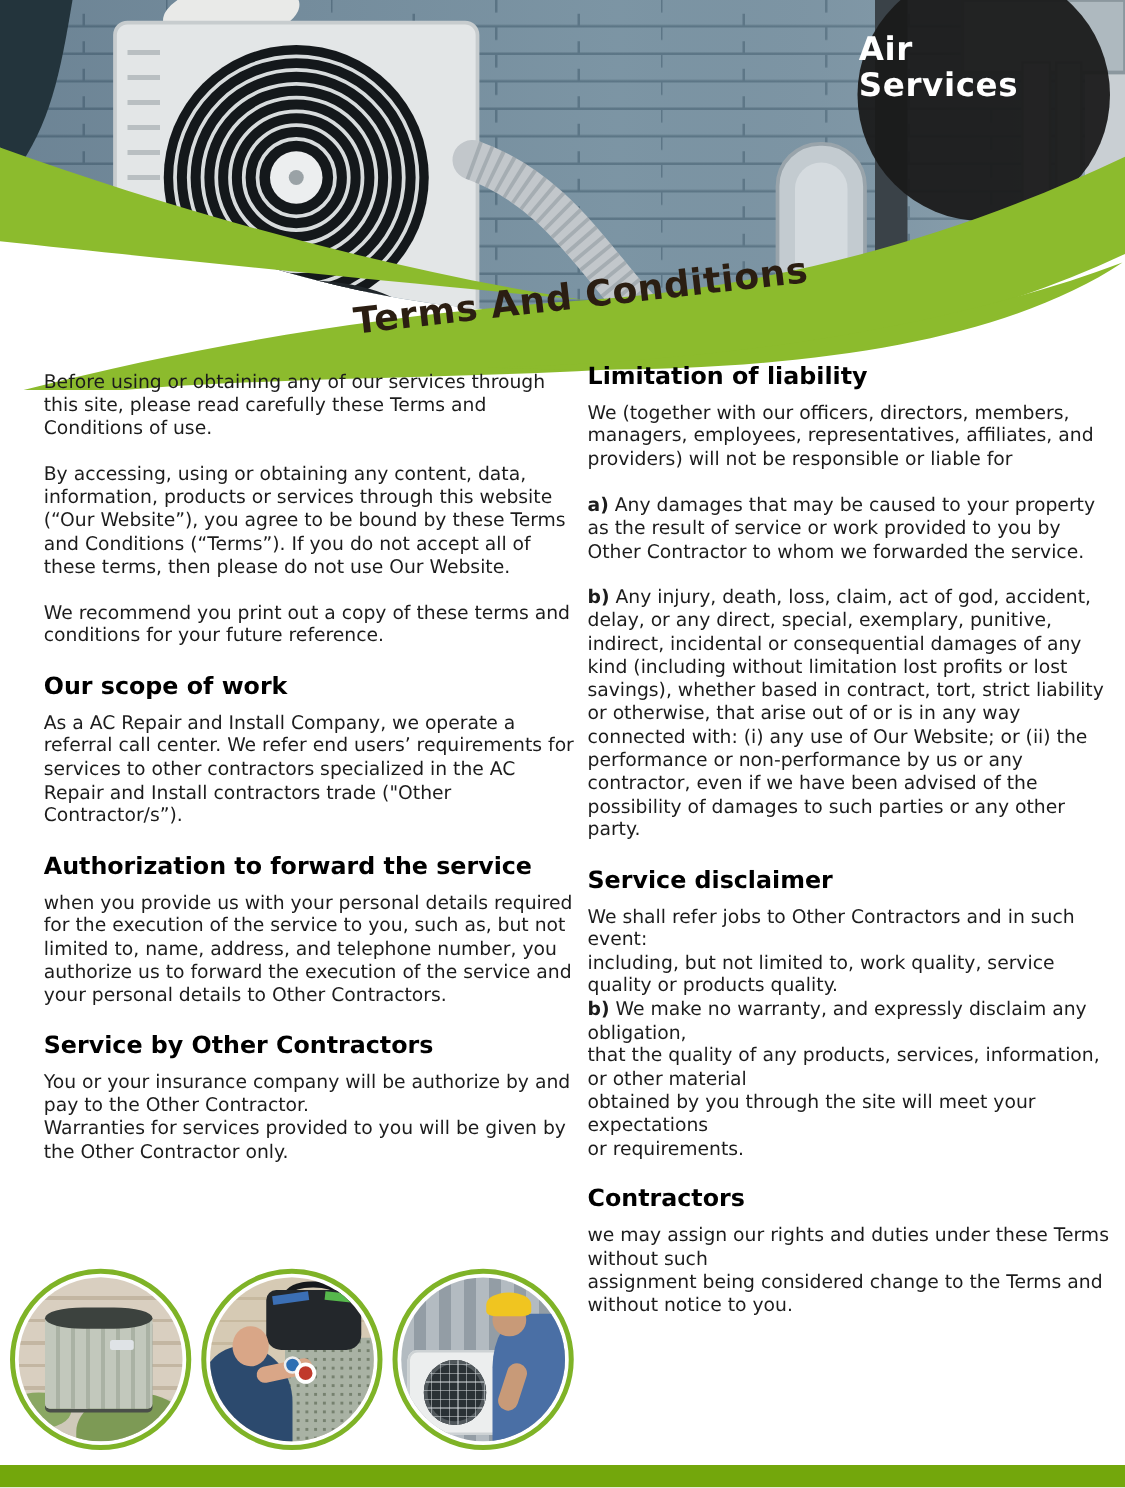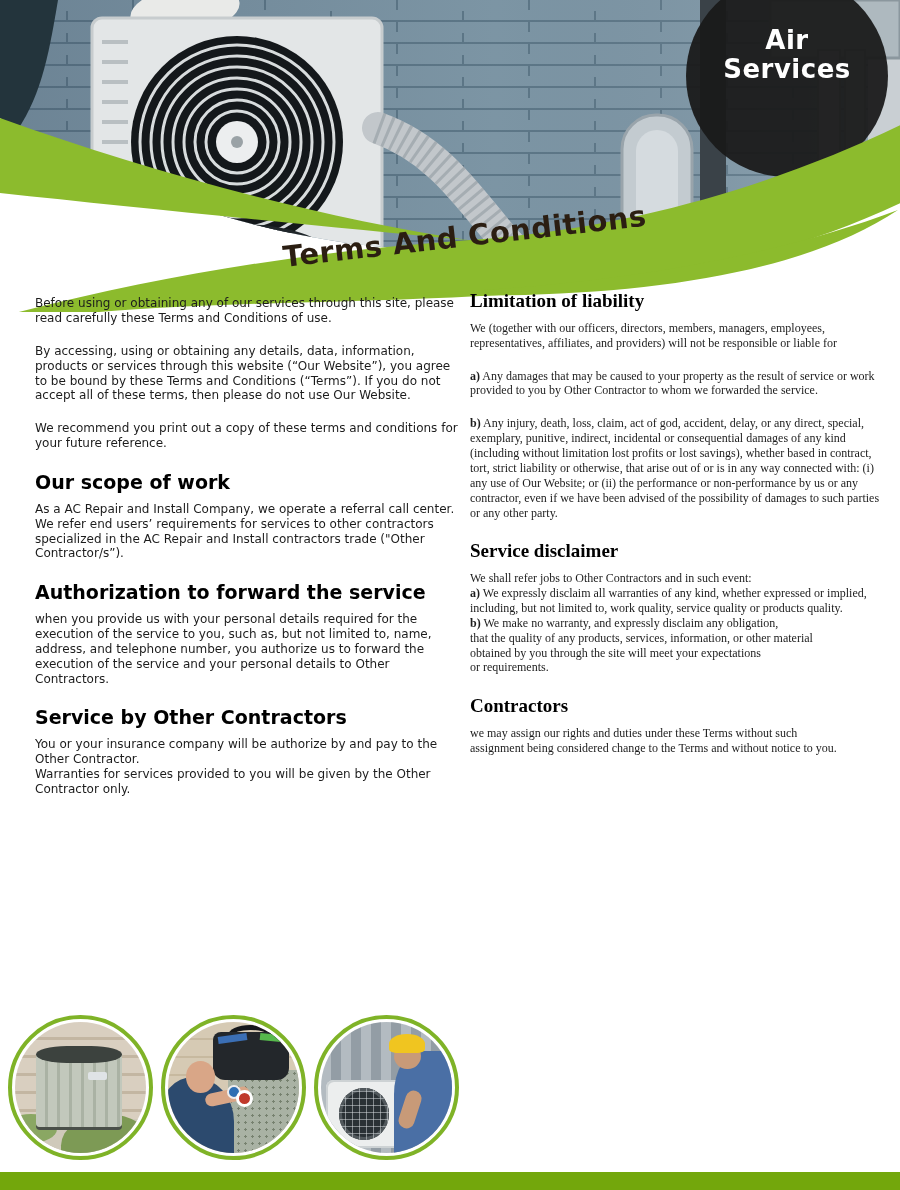--- a/index.html
+++ b/index.html
@@ -1,29 +1,29 @@
 <!DOCTYPE html>
 <html><head>
 <meta charset="utf-8">
 <style>
   html,body{margin:0;padding:0;background:#e9e9e9;}
   .page{position:relative;width:900px;height:1190px;background:#ffffff;overflow:hidden;
         font-family:"DejaVu Sans","Liberation Sans",sans-serif;margin:0 auto;}
   
   .header-svg{position:absolute;left:0;top:0;width:900px;height:312px;display:block;}
-  .badge-text{position:absolute;left:687px;top:26px;width:200px;text-align:center;
+  .badge-text{position:absolute;left:687px;top:26px;width:200px;
               color:#ffffff;font-weight:bold;font-size:26px;line-height:1.12;letter-spacing:.5px;z-index:3;}
   .banner-title{position:absolute;left:283px;top:240px;transform:rotate(-6.5deg);
                 transform-origin:left center;font-size:29px;font-weight:bold;color:#2b1e12;
                 letter-spacing:.5px;white-space:nowrap;z-index:4;}
   
   .col{position:absolute;color:#1c1c1c;z-index:2;}
   .col-left{left:35px;top:296px;width:428px;}
-  .col-right{left:470px;top:290px;width:422px;font-family:Liberation Serif, serif;}
-  .col p{font-size:12px;line-height:1.24;margin:0 0 18px;}
+  .col-right{left:470px;top:290px;width:422px;}
+  .col p{font-size:15px;line-height:1.24;margin:0 0 18px;}
   .col p.tight{margin:0;}
   .col h2{font-size:19px;line-height:1.2;font-weight:bold;color:#000;margin:20px 0 8px;}
   .col h2.first{margin-top:0;}
   .inline-label{font-weight:bold;}
   
   .photo-circle{position:absolute;top:1015px;width:145px;height:145px;border-radius:50%;
                 border:4px solid #7fb327;box-sizing:border-box;background:#fff;
                 box-shadow:inset 0 0 0 3px rgba(255,255,255,.9);z-index:2;}
   .photo-circle .art{position:absolute;inset:3px;border-radius:50%;overflow:hidden;}
   .pc1{left:8px;} .pc2{left:161px;} .pc3{left:314px;}
@@ -139,21 +139,21 @@
 
   <div class="badge-text">
     <div>Air</div>
     <div>Services</div>
   </div>
 
   <div class="banner-title">Terms And Conditions</div>
 
   <div class="col col-left">
     <p>Before using or obtaining any of our services through this site, please read carefully these Terms and Conditions of use.</p>
-    <p>By accessing, using or obtaining any details, data, information, products or services through this website (“Our Website”), you agree to be bound by these Terms and Conditions (“Terms”). If you do not accept all of these terms, then please do not use Our Website.</p>
+    <p>By accessing, using or obtaining any content, data, information, products or services through this website (“Our Website”), you agree to be bound by these Terms and Conditions (“Terms”). If you do not accept all of these terms, then please do not use Our Website.</p>
     <p>We recommend you print out a copy of these terms and conditions for your future reference.</p>
 
     <h2>Our scope of work</h2>
     <p>As a AC Repair and Install Company, we operate a referral call center. We refer end users’ requirements for services to other contractors specialized in the AC Repair and Install contractors trade ("Other Contractor/s”).</p>
 
     <h2>Authorization to forward the service</h2>
     <p>when you provide us with your personal details required for the execution of the service to you, such as, but not limited to, name, address, and telephone number, you authorize us to forward the execution of the service and your personal details to Other Contractors.</p>
 
     <h2>Service by Other Contractors</h2>
     <p class="tight">You or your insurance company will be authorize by and pay to the Other Contractor.</p>
@@ -161,21 +161,20 @@
   </div>
 
   <div class="col col-right">
     <h2 class="first">Limitation of liability</h2>
     <p>We (together with our officers, directors, members, managers, employees, representatives, affiliates, and providers) will not be responsible or liable for</p>
     <p><span class="inline-label">a)</span> <span>Any damages that may be caused to your property as the result of service or work provided to you by Other Contractor to whom we forwarded the service.</span></p>
     <p><span class="inline-label">b)</span> <span>Any injury, death, loss, claim, act of god, accident, delay, or any direct, special, exemplary, punitive, indirect, incidental or consequential damages of any kind (including without limitation lost profits or lost savings), whether based in contract, tort, strict liability or otherwise, that arise out of or is in any way connected with: (i) any use of Our Website; or (ii) the performance or non-performance by us or any contractor, even if we have been advised of the possibility of damages to such parties or any other party.</span></p>
 
     <h2>Service disclaimer</h2>
     <p class="tight">We shall refer jobs to Other Contractors and in such event:</p>
-    <p class="tight"><span class="inline-label">a)</span> <span>We expressly disclaim all warranties of any kind, whether expressed or implied,</span></p>
     <p class="tight">including, but not limited to, work quality, service quality or products quality.</p>
     <p class="tight"><span class="inline-label">b)</span> <span>We make no warranty, and expressly disclaim any obligation,</span></p>
     <p class="tight">that the quality of any products, services, information, or other material</p>
     <p class="tight">obtained by you through the site will meet your expectations</p>
     <p class="tight">or requirements.</p>
 
     <h2>Contractors</h2>
     <p class="tight">we may assign our rights and duties under these Terms without such</p>
     <p class="tight">assignment being considered change to the Terms and without notice to you.</p>
   </div>

